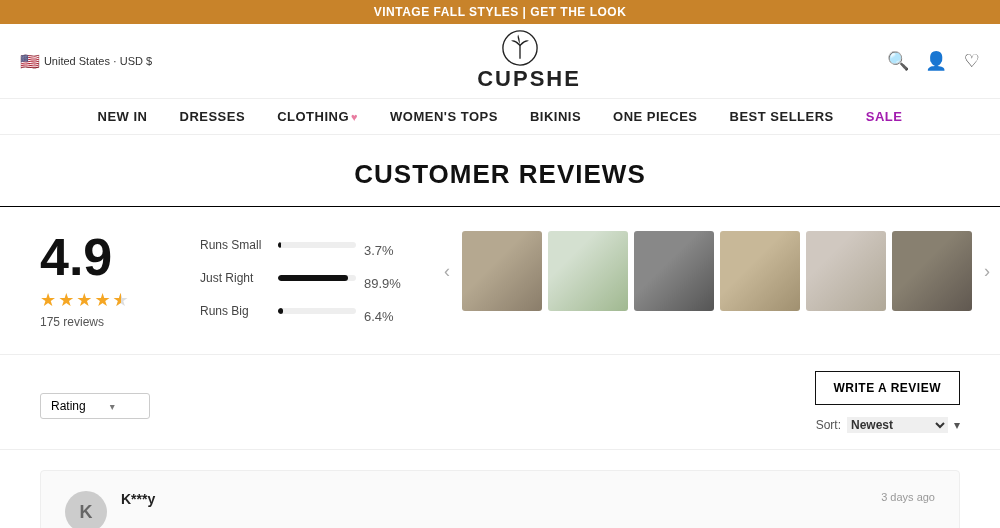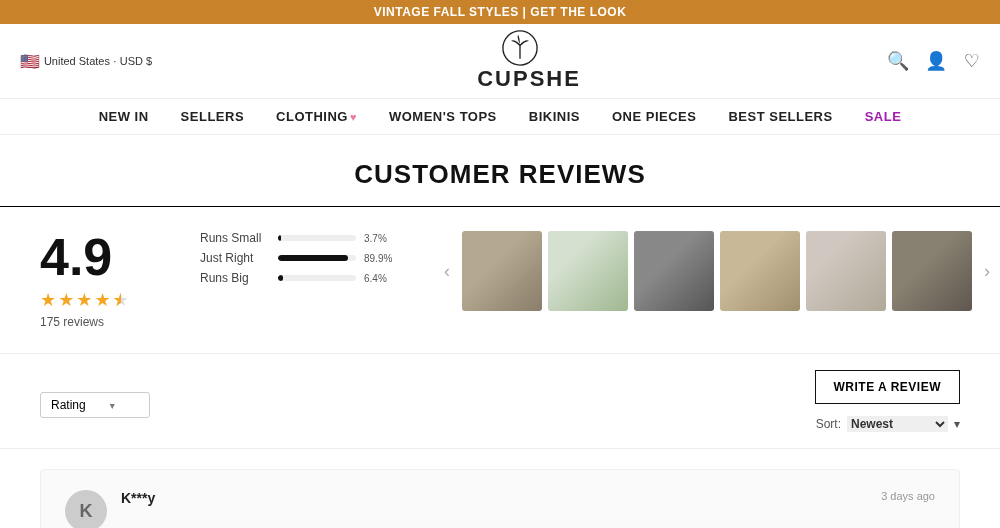--- a/index.html
+++ b/index.html
@@ -139,21 +139,21 @@
       width: 120px; height: 6px;
       background: #eee;
       border-radius: 3px;
       overflow: hidden;
     }
     .sizefit-bar-fill {
       height: 100%;
       background: #111;
       border-radius: 3px;
     }
-    .sizefit-pct { min-width: 36px; font-size: 10px; color: #555; }
+    .sizefit-pct { min-width: 36px; font-size: 13px; color: #555; margin-top: 12px; }
 
     
     .photo-strip-wrapper {
       flex: 1;
       display: flex;
       align-items: center;
       gap: 8px;
     }
     .strip-arrow {
       font-size: 18px;
@@ -306,21 +306,21 @@
   </div>
   <div class="header-icons">
     <span class="header-icon">🔍</span>
     <span class="header-icon">👤</span>
     <span class="header-icon">♡</span>
   </div>
 </div>
 
 <nav>
   <a href="#">NEW IN</a>
-  <a href="#">SELLERS</a>
+  <a href="#">DRESSES</a>
   <a href="#" class="clothing-item">
     <span>CLOTHING</span>
     <span class="heart-pink">♥</span>
   </a>
   <a href="#">WOMEN'S TOPS</a>
   <a href="#">BIKINIS</a>
   <a href="#">ONE PIECES</a>
   <a href="#">BEST SELLERS</a>
   <a href="#" class="sale">SALE</a>
 </nav>

